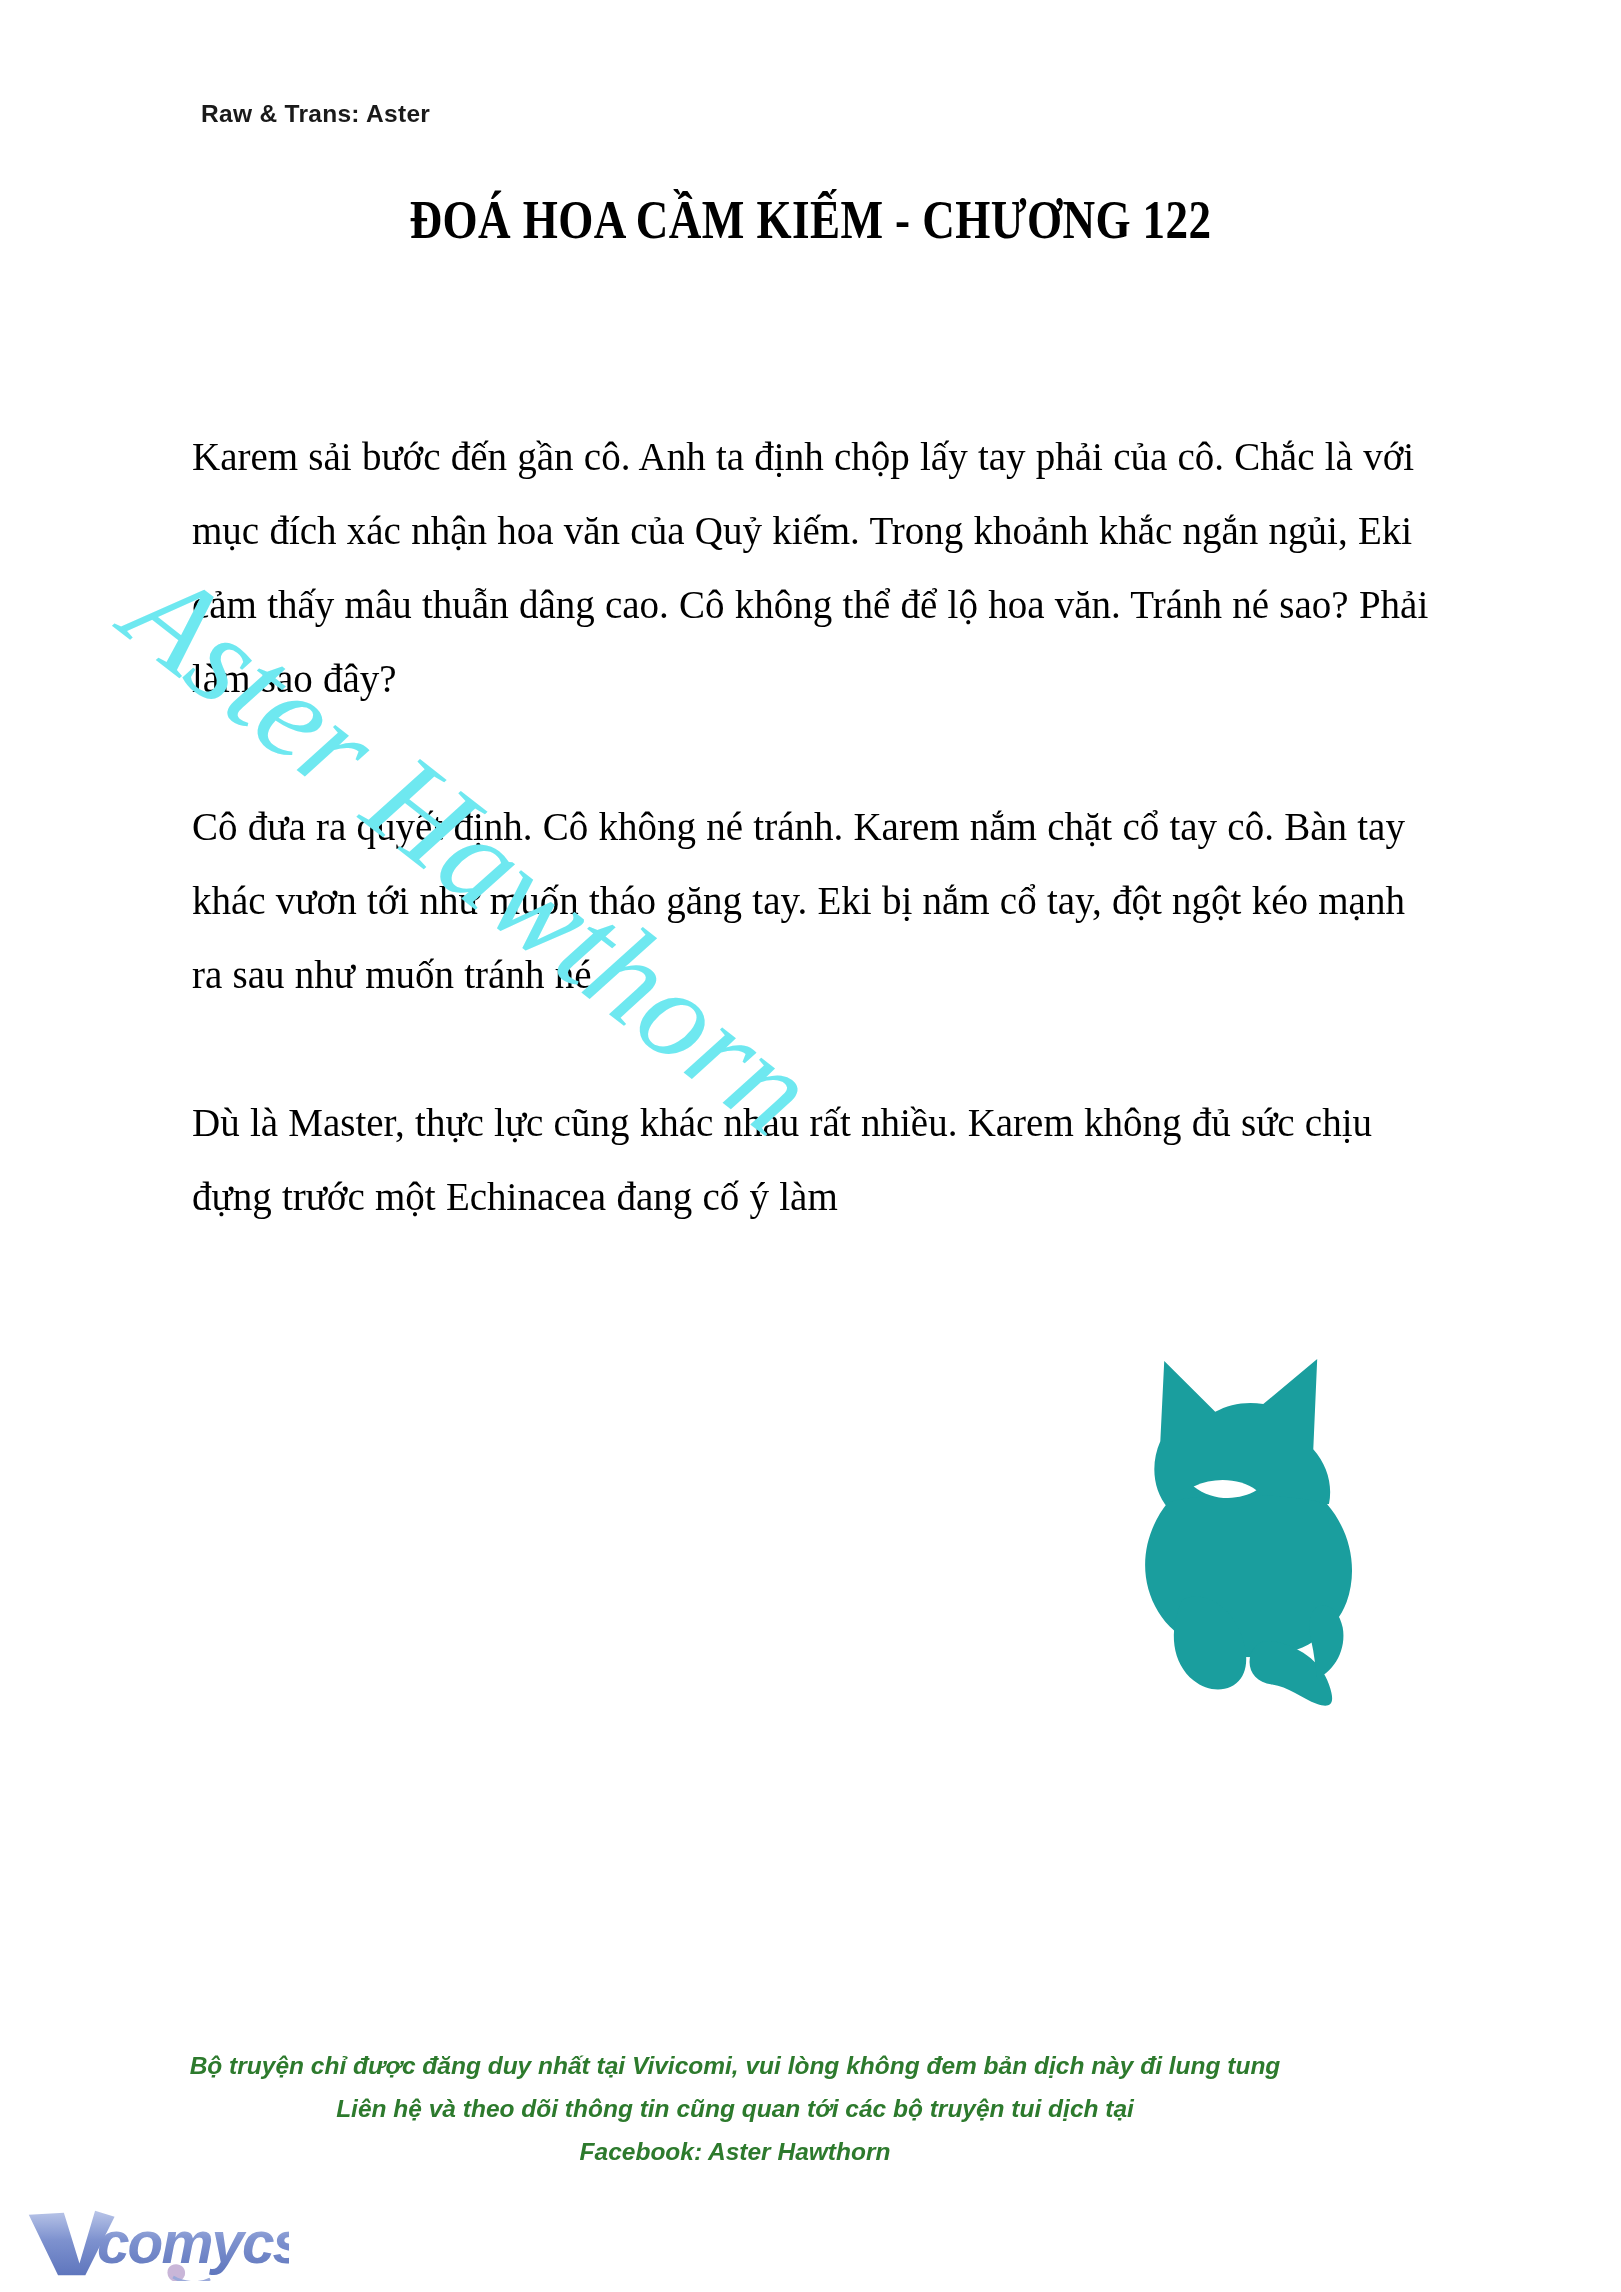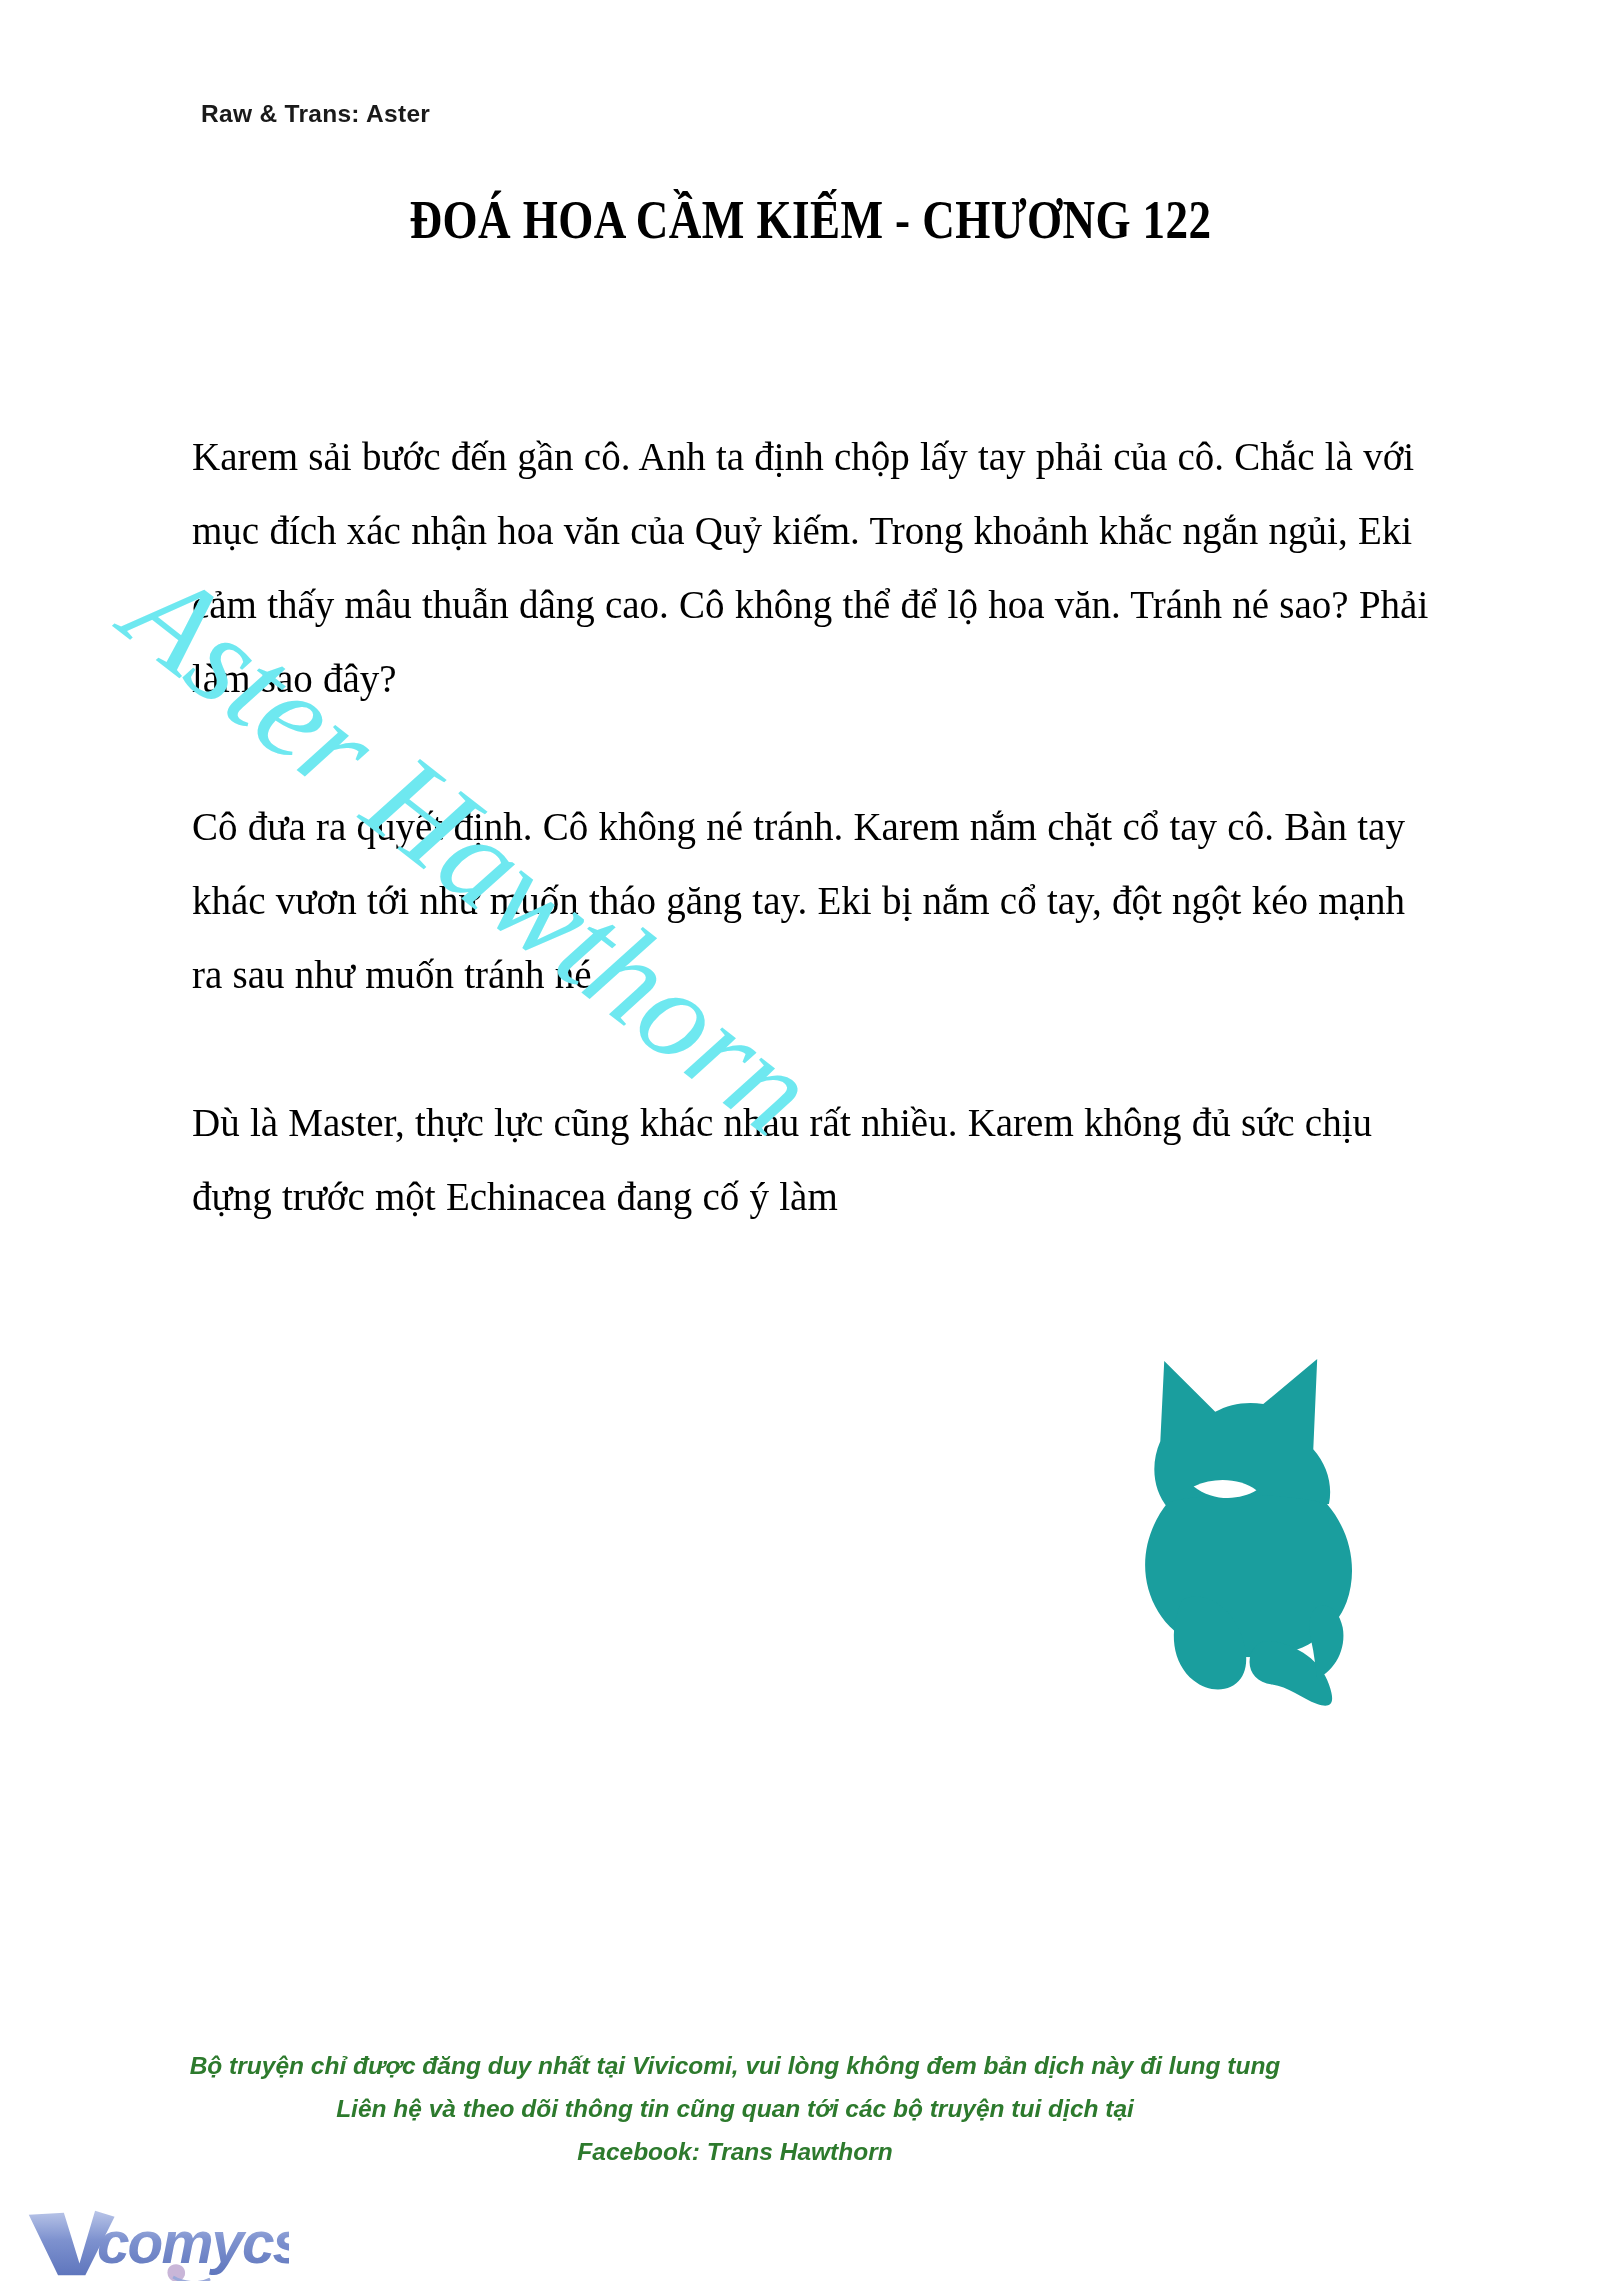--- a/index.html
+++ b/index.html
@@ -166,21 +166,21 @@
                  C188 260 186 276 190 292 C193 304 194 318 196 330 Z"></path>
       </g>
 
       <path d="M70 134 C92 124 118 126 134 138 C118 148 90 150 70 134 Z" fill="#ffffff"></path>
     </svg>
   </div>
 
   <div class="footer-notice">
     <div>Bộ truyện chỉ được đăng duy nhất tại Vivicomi, vui lòng không đem bản dịch này đi lung tung</div>
     <div>Liên hệ và theo dõi thông tin cũng quan tới các bộ truyện tui dịch tại</div>
-    <div>Facebook: Trans Hawthorn</div>
+    <div>Facebook: Aster Hawthorn</div>
   </div>
 
   <div class="logo">
     <svg viewBox="0 0 270 80" width="265" height="78" aria-hidden="true">
       <defs>
         <linearGradient id="logoGrad" x1="0" y1="0" x2="0" y2="1">
           <stop offset="0%" stop-color="#b9c5e8"></stop>
           <stop offset="45%" stop-color="#7e92cf"></stop>
           <stop offset="100%" stop-color="#5f76bd"></stop>
         </linearGradient>

